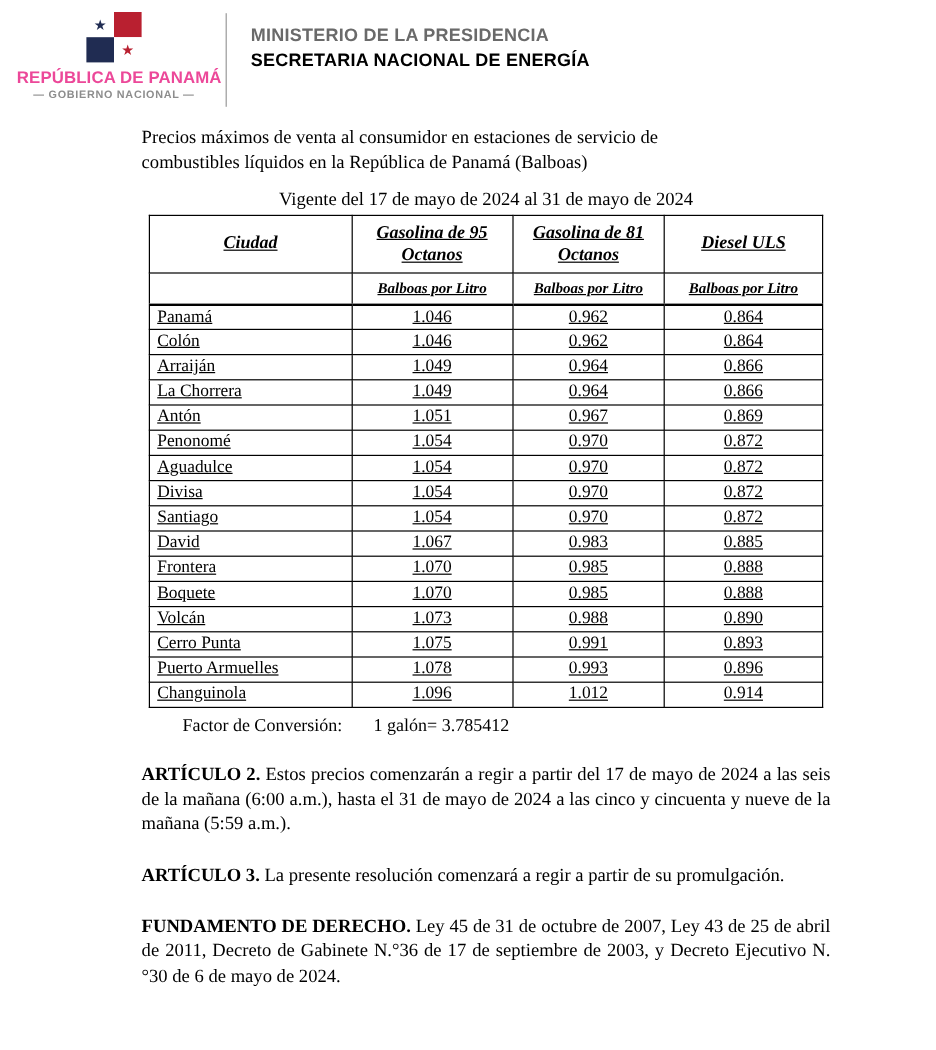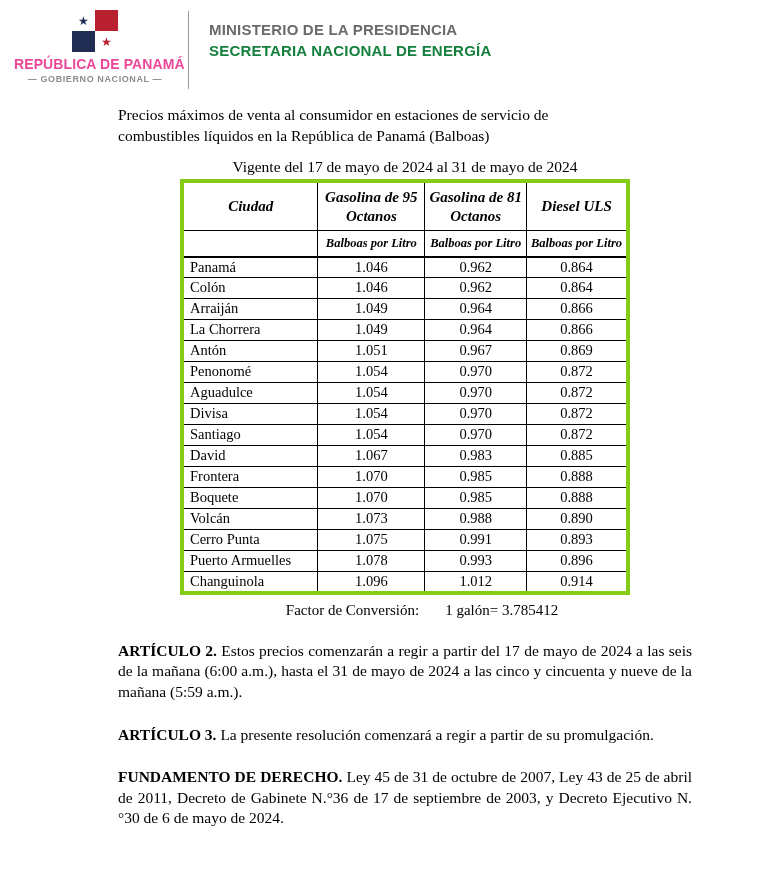--- a/index.html
+++ b/index.html
@@ -49,43 +49,44 @@
     width: 1px; height: 78px;
     background: #9a9a9a;
     margin: 3px 20px 0 12px;
   }
   .ministry-block { padding-top: 13px; font-family: "Liberation Sans", sans-serif; }
   .ministry-line {
     font-size: 15px; font-weight: bold; color: #6a6a6a; letter-spacing: 0.2px;
   }
   .secretary-line {
     margin-top: 4px;
-    font-size: 15px; font-weight: bold; color: #15803d; letter-spacing: 0.2px;
+    font-size: 15px; font-weight: bold; color: #000000; letter-spacing: 0.2px;
   }
 
   
   .content { margin: 0 88px 0 118px; }
   .doc-title {
     margin-top: 12px;
     text-align: left;
     font-size: 15.5px;
     line-height: 1.38;
   }
   .validity {
     margin-top: 11px;
     text-align: center;
     font-size: 15.5px;
   }
 
   
   table.prices {
-    width: 450px;
+    width: 562px;
     margin: 3px auto 0;
     border-collapse: collapse;
-    border: 4px solid #84cc16;
+    border: 1px solid #84cc16;
+    text-decoration: underline;
   }
   table.prices th, table.prices td { border: 1px solid #000; }
   col.c-city { width: 152px; }
   col.c-95 { width: 121px; }
   col.c-91 { width: 114px; }
   col.c-diesel { width: 119px; }
   tr.head-row th {
     font-size: 15px; font-weight: bold; font-style: italic;
     text-align: center; padding: 5px 4px; height: 46px; line-height: 1.25;
   }
@@ -98,21 +99,20 @@
   tbody td {
     font-size: 14.5px; height: 21px;
     padding: 1px 5px; line-height: 1.1;
     text-align: center;
   }
   tbody td.city { text-align: left; padding-left: 6px; }
 
   .conversion-line {
     margin: 7px 0 0 34px;
     font-size: 15px;
-    text-align: center;
   }
   .conversion-line .gap { display: inline-block; width: 26px; }
 
   
   .para {
     margin-top: 22px;
     font-size: 15.5px;
     line-height: 1.33;
     text-align: justify;
   }

